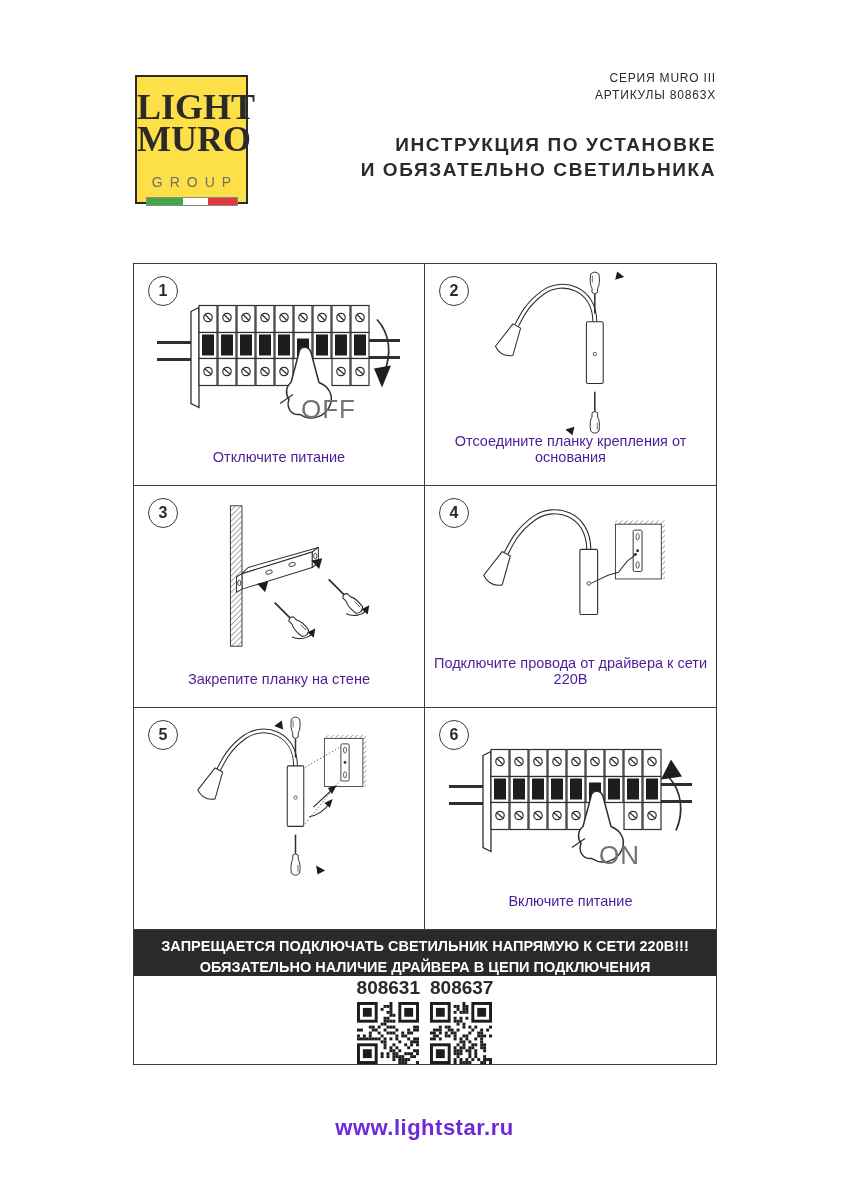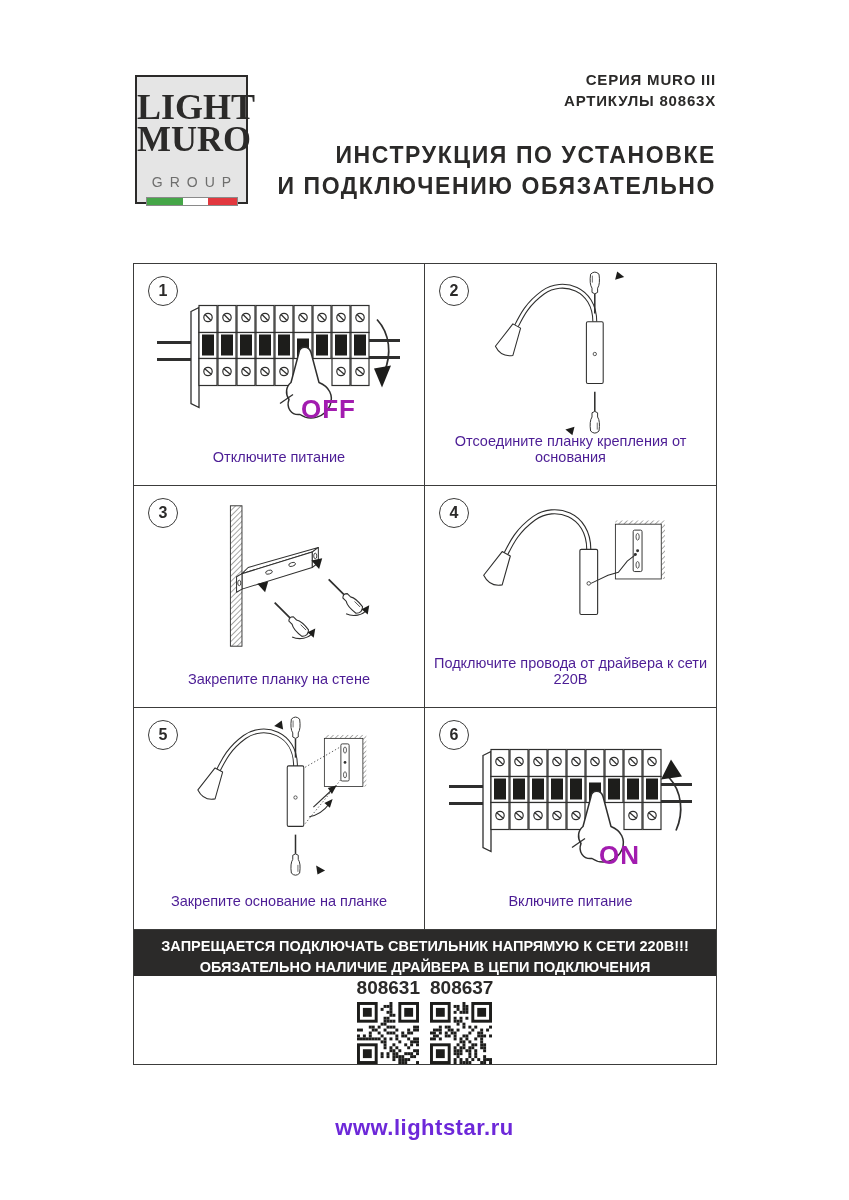--- a/index.html
+++ b/index.html
@@ -5,40 +5,40 @@
   * { margin:0; padding:0; box-sizing:border-box; }
   html,body { background:#e8e8e8; }
   .page {
     position:relative; width:849px; height:1200px; margin:0 auto;
     background:#ffffff; overflow:hidden;
     font-family:"Liberation Sans", sans-serif; color:#2b2a29;
   }
   
   .logo-box {
     position:absolute; left:135px; top:75px; width:113px; height:129px;
-    border:2px solid #2b2a29; background:#e5e5e5; text-align:center; padding-top:15px;
+    border:2px solid #2b2a29; background:#fde047; text-align:center; padding-top:15px;
   }
   .logo-word {
     font-family:"Liberation Serif", serif; font-weight:bold;
     font-size:36px; line-height:0.88; color:#2b2a29; letter-spacing:0px;
   }
   .logo-group {
     font-size:14px; color:#6e6e6d; letter-spacing:7px; margin-top:19px; margin-left:7px;
   }
   .logo-flag {
     width:92px; height:9px; margin:7px auto 0 auto; display:flex;
     border:1px solid #8a8a8a; background:#fff;
   }
   .flag-green { width:40%; background:#45a648; }
   .flag-white { flex:1; background:#ffffff; }
   .flag-red   { width:32%; background:#e2383f; }
   
   .titles { position:absolute; right:133px; top:70px; text-align:right; }
-  .series-line { font-size:15px; font-weight:bold; letter-spacing:0.8px; line-height:1.38; }
-  .main-title  { margin-top:29px; font-size:23px; font-weight:bold; letter-spacing:1.6px; line-height:1.32;text-align:right; }
+  .series-line { font-size:12px; font-weight:normal; letter-spacing:0.8px; line-height:1.38; }
+  .main-title  { margin-top:29px; font-size:19px; font-weight:bold; letter-spacing:1.6px; line-height:1.32;text-align:right; }
   
   .steps-table {
     position:absolute; left:133px; top:263px; width:584px;
     border:1px solid #3c3c3b; background:#fff;
   }
   .cells { display:grid; grid-template-columns:1fr 1fr; }
   .cell { position:relative; height:222px; border-bottom:1px solid #3c3c3b; }
   .cell.left { border-right:1px solid #3c3c3b; }
   .badge {
     position:absolute; left:14px; top:12px; width:30px; height:30px;
@@ -48,21 +48,21 @@
   }
   .caption {
     position:absolute; left:0; right:0; bottom:20px; text-align:center;
     font-size:14.5px; color:#4c1d95;
   }
   .art {
     position:absolute; left:0; right:0; top:6px; bottom:48px;
     display:flex; align-items:center; justify-content:center;
   }
   .switch-label {
-    position:absolute; font-size:26px; font-weight:bold; color:#a21caf; letter-spacing:1px;
+    position:absolute; font-size:26px; font-weight:normal; color:#737373; letter-spacing:1px;
   }
   .switch-label.off { right:68px; bottom:60px; }
   .switch-label.on  { right:76px; bottom:58px; }
   
   .warning {
     background:#2b2a29; color:#ffffff; text-align:center;
     font-weight:bold; font-size:14.5px; line-height:1.42; padding:6px 8px 12px 8px;
     height:46px;
   }
   
@@ -99,21 +99,21 @@
       <div class="flag-white"></div>
       <div class="flag-red"></div>
     </div>
   </div>
 
   <div class="titles">
     <div class="series-line">СЕРИЯ MURO III</div>
     <div class="series-line">АРТИКУЛЫ 80863X</div>
     <div class="main-title">
       <div>ИНСТРУКЦИЯ ПО УСТАНОВКЕ</div>
-      <div>И ПОДКЛЮЧЕНИЮ ОБЯЗАТЕЛЬНО</div>
+      <div>И ОБЯЗАТЕЛЬНО СВЕТИЛЬНИКА</div>
     </div>
   </div>
 
   <div class="steps-table">
     <div class="cells">
 
       <div class="cell left">
         <div class="badge">1</div>
         <div class="art">
             <svg width="252" height="152" viewBox="0 0 252 135">
@@ -310,21 +310,20 @@
     <path d="M-6,-58 Q-8,-44 -4,-38 L-4,-32 Q0,-28 4,-32 L4,-38 Q8,-44 6,-58 Q0,-64 -6,-58 Z" stroke="#2f2f2e" fill="#fff" stroke-width="1.4"></path>
     <line x1="-3.5" y1="-56" x2="-3.5" y2="-46" stroke="#2f2f2e" fill="none" stroke-width="1"></line>
   </g>
               <polygon points="196,232 194,219 207,226" fill="#1d1d1b"></polygon>
               <line x1="190" y1="134" x2="218" y2="108" stroke="#2f2f2e" fill="none" stroke-width="1.7"></line>
               <polygon points="224,102 211,106 217,115" fill="#1d1d1b"></polygon>
               <path d="M184,148 c12,-2 22,-9 30,-20" stroke="#2f2f2e" fill="none" stroke-width="1.7"></path>
               <polygon points="218,122 206,128 214,135" fill="#1d1d1b"></polygon>
             </svg>
           </div>
-        <div class="caption">Закрепите основание на планке</div>
       </div>
 
       <div class="cell">
         <div class="badge">6</div>
         <div class="art">
             <svg width="252" height="152" viewBox="0 0 252 135">
               <line x1="4" y1="56" x2="38" y2="56" stroke="#2f2f2e" stroke-width="3"></line>
               <line x1="4" y1="73" x2="38" y2="73" stroke="#2f2f2e" stroke-width="3"></line>
               <line x1="214" y1="54" x2="247" y2="54" stroke="#2f2f2e" stroke-width="3"></line>
               <line x1="214" y1="71" x2="247" y2="71" stroke="#2f2f2e" stroke-width="3"></line>

